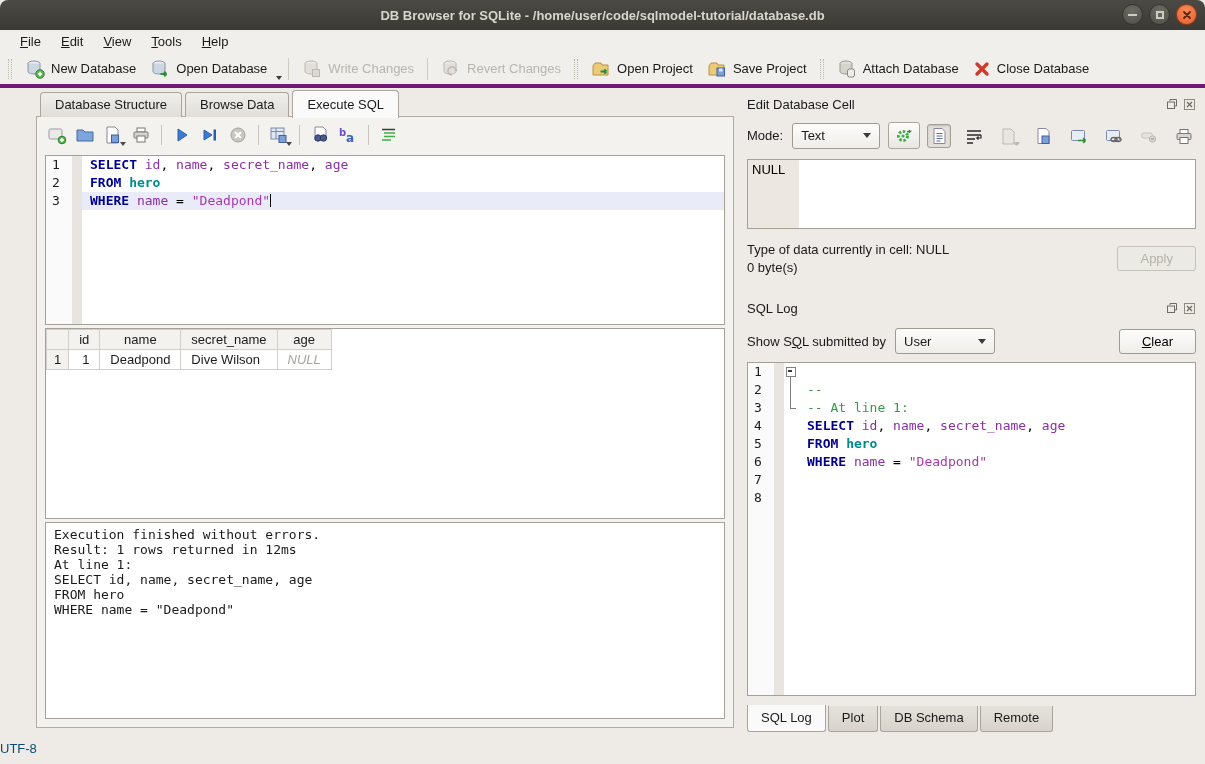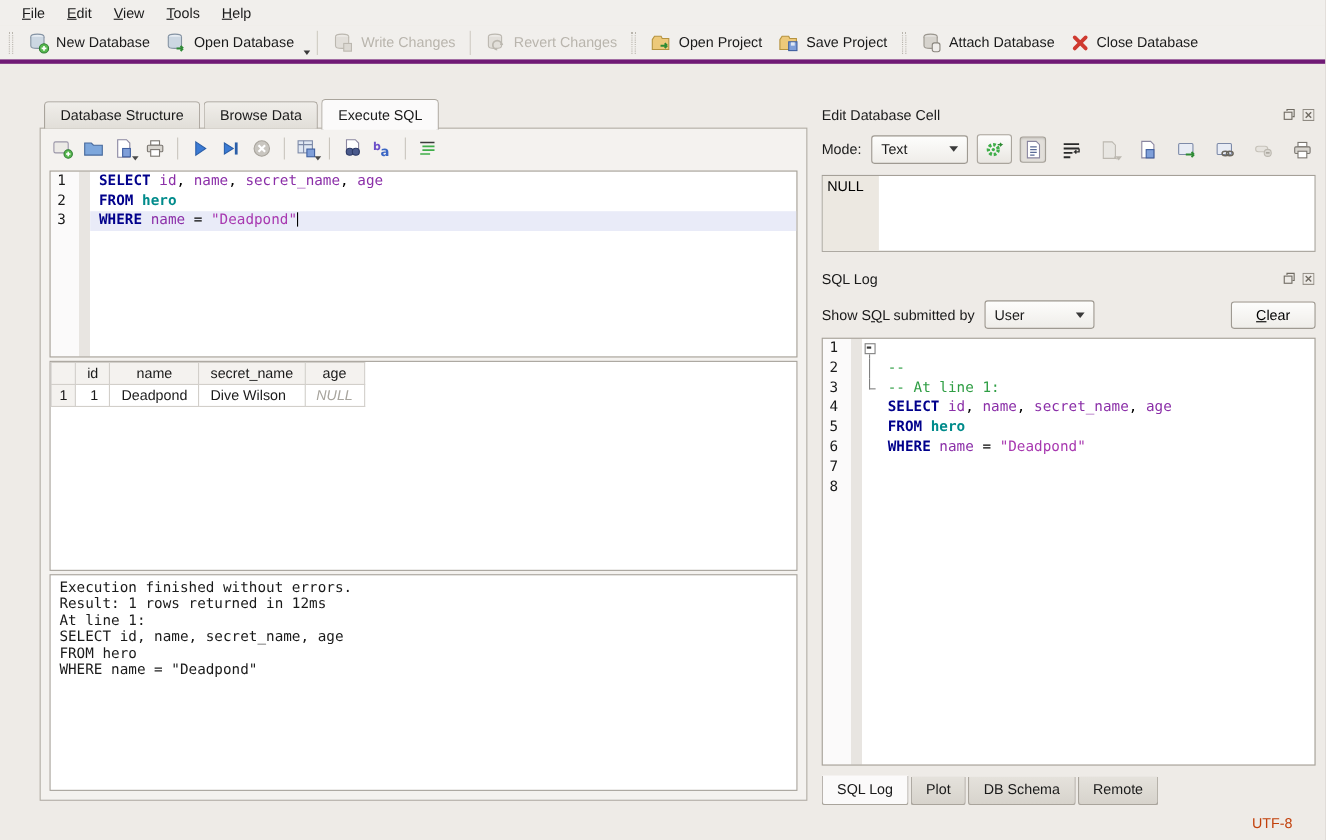--- a/index.html
+++ b/index.html
@@ -113,27 +113,43 @@
   .log-filter { display:flex; align-items:center; margin:4px 0 8px; }
   .logbox { flex:1; margin-bottom:0; }
   .logbox .cl { height:18px; }
   
   .bottom-tabs { display:flex; gap:2px; margin-top:10px; height:26px; }
   .btab { padding:4px 13px; background:linear-gradient(#e5e2dc,#d7d3cc); border:1px solid #a9a49c; border-top:none;
           border-radius:0 0 3px 3px; }
   .btab.active { background:#fbfafa; margin-top:-1px; padding-top:5px; }
   
   .statusbar { position:absolute; left:0; right:0; bottom:0; height:32px; display:flex; align-items:center;
-               justify-content:flex-end; padding-right:30px; color:#c2410c; }
+               justify-content:flex-start; padding-right:30px; color:#0c4a6e; }
 </style>
 </head>
 <body>
 
 <div class="win">
 
+  <div class="titlebar">
+    <span class="title">DB Browser for SQLite - /home/user/code/sqlmodel-tutorial/database.db</span>
+    <div class="winbtns">
+      <div class="wbtn gray">
+          <span class="glyph-min"></span>
+        </div>
+      <div class="wbtn gray">
+          <span class="glyph-max"></span>
+        </div>
+      <div class="wbtn orange">
+        <svg width="10" height="10" viewBox="0 0 10 10">
+            <path d="M2 2l6 6M8 2l-6 6" stroke="#5d2410" stroke-width="1.8" stroke-linecap="round"></path>
+          </svg>
+      </div>
+    </div>
+  </div>
 
   <div class="menubar">
     <span class="menu-item"><span class="u">F</span><span>ile</span></span>
     <span class="menu-item"><span class="u">E</span><span>dit</span></span>
     <span class="menu-item"><span class="u">V</span><span>iew</span></span>
     <span class="menu-item"><span class="u">T</span><span>ools</span></span>
     <span class="menu-item"><span class="u">H</span><span>elp</span></span>
   </div>
 
   <div class="toolbar">
@@ -430,20 +446,27 @@
             </svg>
           </div>
         </div>
       </div>
 
       <div class="nullbox">
         <span class="strip"></span>
         <span class="val">NULL</span>
       </div>
 
+      <div class="info-row">
+        <div class="info-col">
+          <div>Type of data currently in cell: NULL</div>
+          <div>0 byte(s)</div>
+        </div>
+        <button class="btn disabled">Apply</button>
+      </div>
 
       <div class="panel-header" style="margin-top:14px">
         <span class="panel-title">SQL Log</span>
         <span class="mini-btn">
           <svg width="12" height="12" viewBox="0 0 12 12">
             <path d="M4 3V1.5h6.5V8H9" fill="none" stroke="#6f6a62"></path>
             <rect x="1.5" y="4" width="7" height="6.5" fill="none" stroke="#6f6a62"></rect>
           </svg>
         </span>
         <span class="mini-btn">

